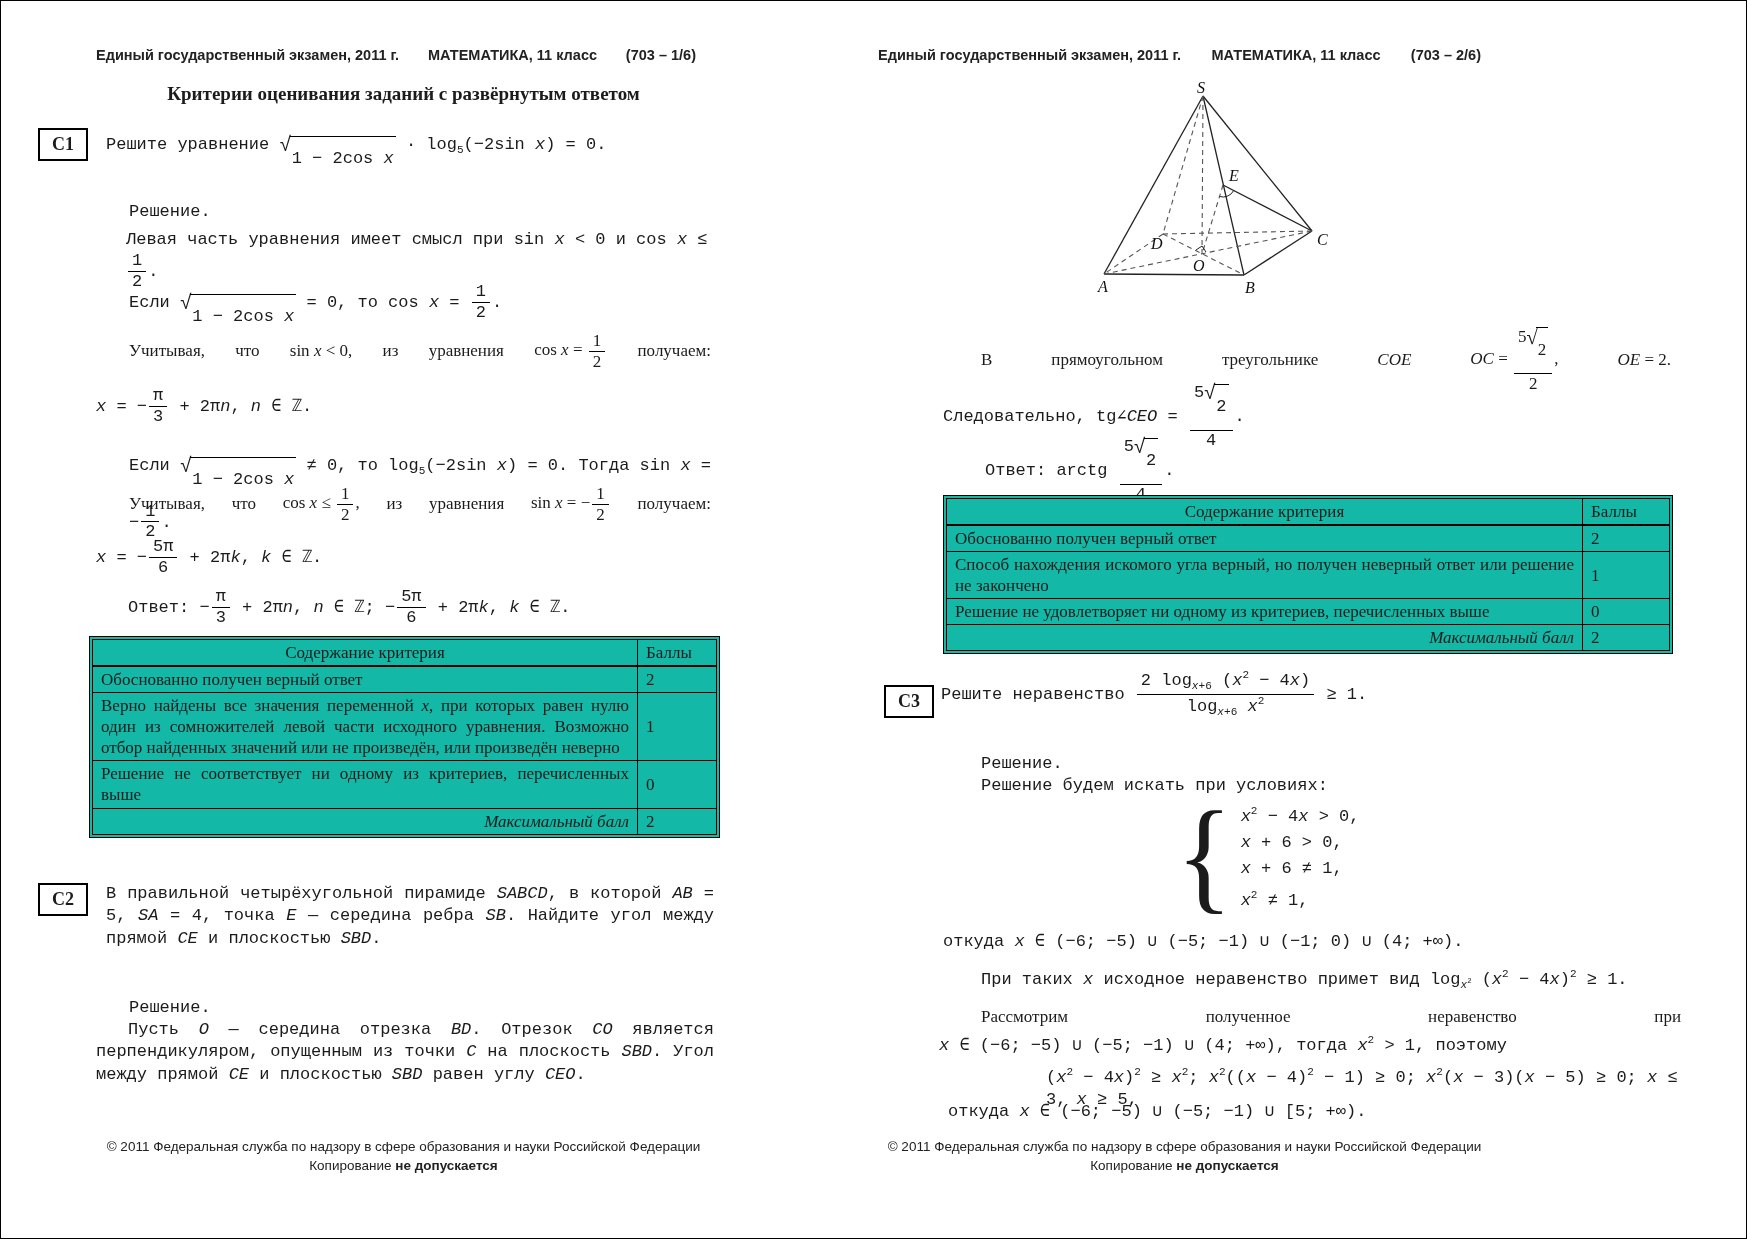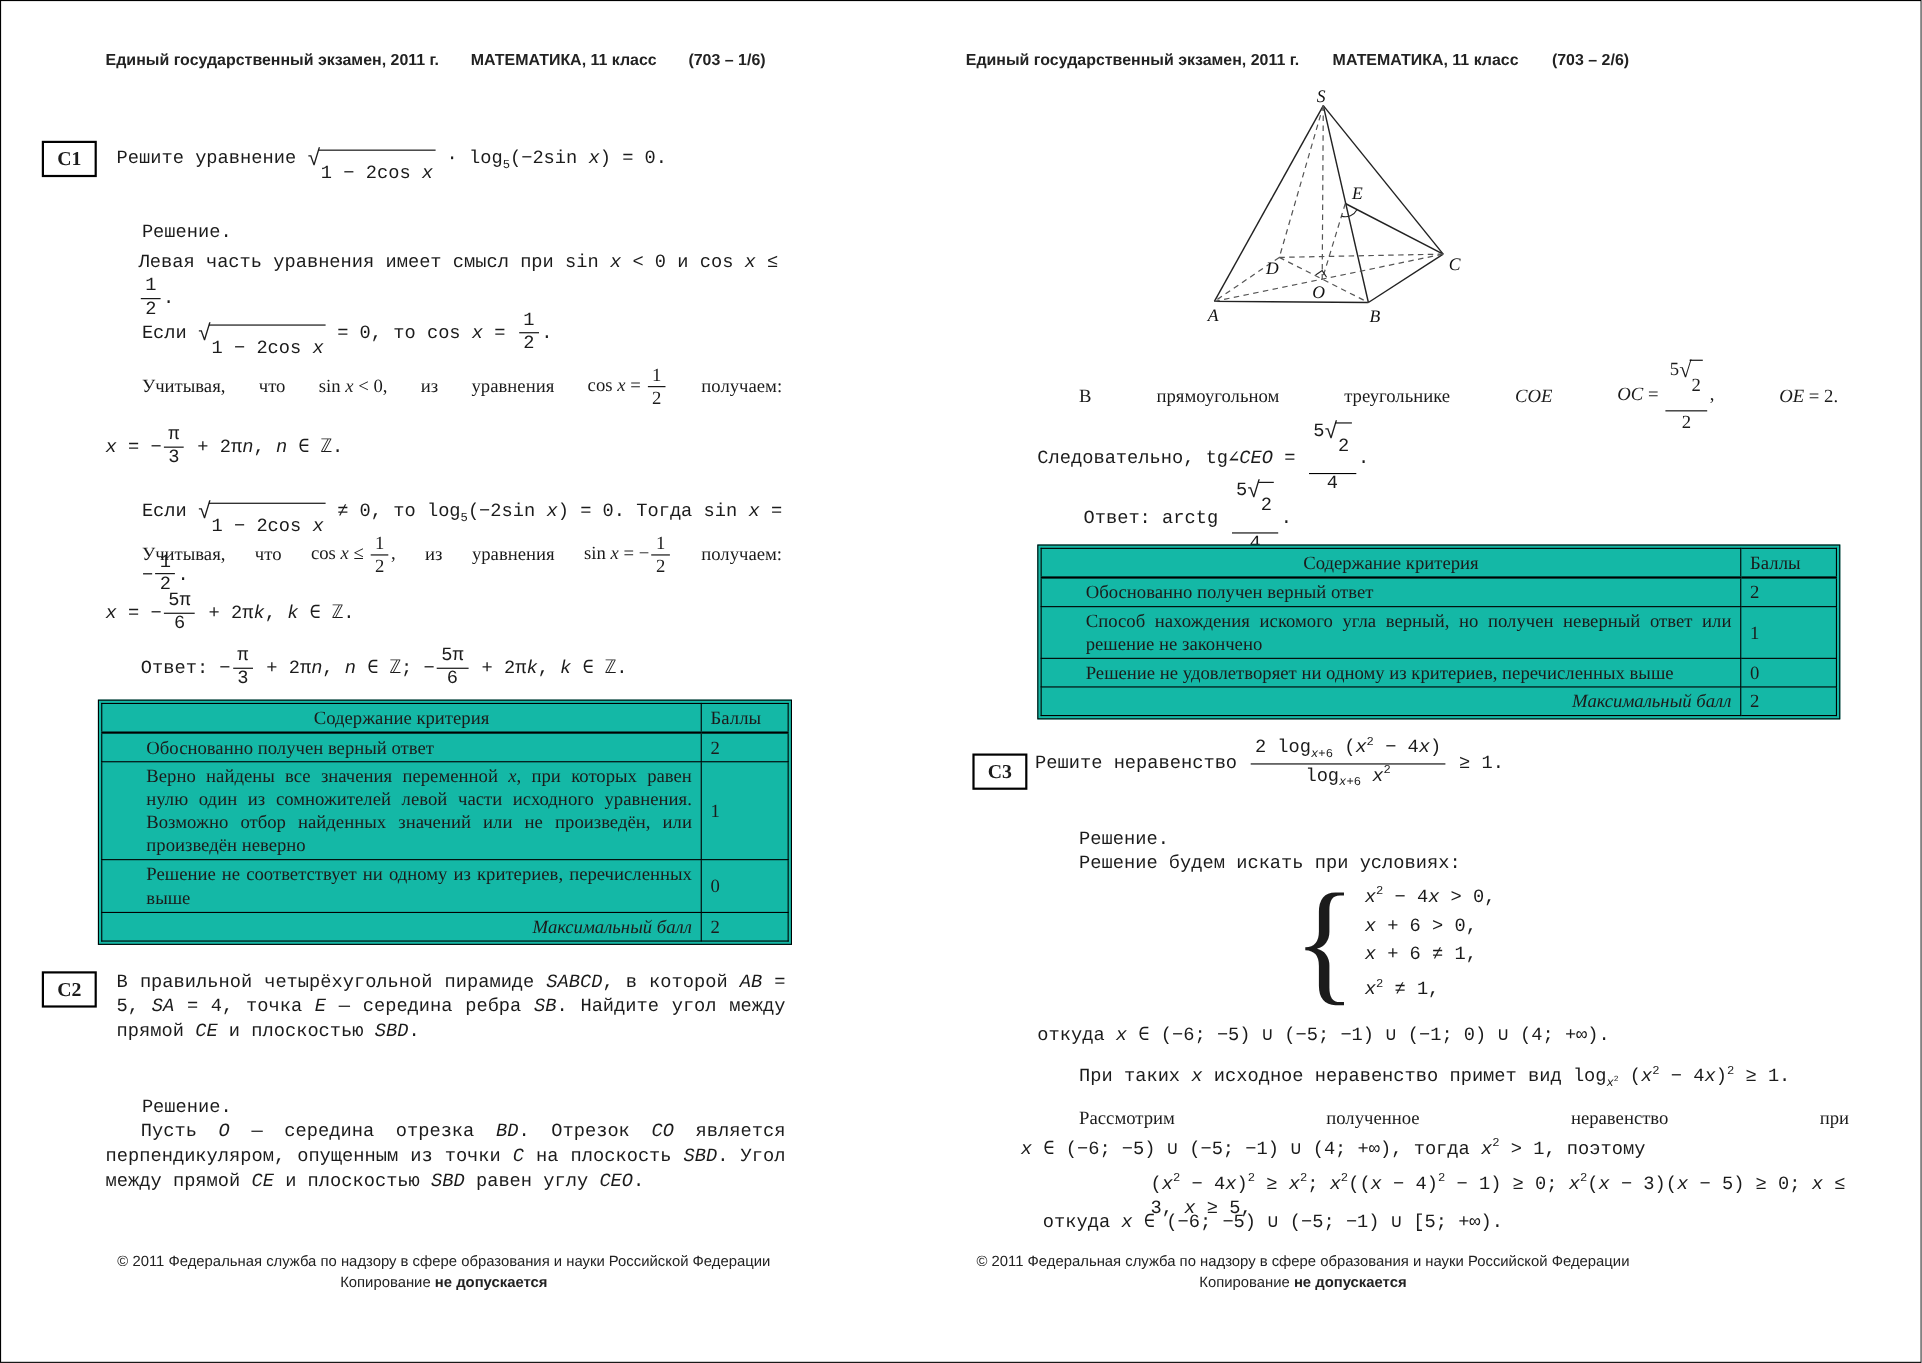--- a/index.html
+++ b/index.html
@@ -23,40 +23,41 @@
   .frac{display:inline-block;vertical-align:middle;text-align:center;line-height:1.05;margin:1px 2px;}
   .num{display:block;border-bottom:1px solid #000;padding:0 4px 1px;}
   .den{display:block;padding-top:1px;}
   .sqrt{display:inline-flex;align-items:flex-start;vertical-align:-2px;}
   .rad{font-size:1.2em;line-height:1;margin-right:-2px;}
   .radc{border-top:1.2px solid #000;padding:12px 2px;line-height:1.15;}
   .tblwrap{border:1px solid #000;padding:2px;background:#14b8a6;}
   table{border-collapse:collapse;width:100%;font-size:17px;}
   td,th{border:1px solid #000;padding:2px 8px;line-height:1.24;font-weight:normal;vertical-align:top;}
   td.score,th.score{text-align:left;vertical-align:middle;margin-top:32px;}
-  td.crit{text-align:justify;padding-left:40px;}
+  td.crit{text-align:justify;}
   th.crit{text-align:center;}
   td.foot{text-align:right;font-style:italic;}
   .ftr{font-family:"Liberation Sans",sans-serif;font-size:13.5px;text-align:center;line-height:19px;color:#222;}
   .system{display:flex;align-items:center;}
   .brace{font-size:118px;font-weight:300;line-height:1;margin-right:8px;transform:scaleY(1.05);}
   .sysl .p{line-height:26px;}
   svg text{font-family:"Liberation Serif",serif;font-style:italic;font-size:16px;fill:#111;}
 </style>
 </head>
 <body>
 
 <div class="canvas">
 
   <div class="page" id="p1">
     <div class="hdr abs" style="left:5px;top:46px;width:600px">
       <span>Единый государственный экзамен, 2011 г.</span>
       <span>МАТЕМАТИКА, 11 класс</span>
       <span>(703 – 1/6)</span>
     </div>
+    <div class="doctitle abs" style="left:0;top:82px;width:625px">Критерии оценивания заданий с развёрнутым ответом</div>
 
     <div class="qbox abs" style="left:-53px;top:127px">C1</div>
     <div class="p abs" style="left:15px;top:133px;width:600px">Решите уравнение <span class="sqrt">
           <span class="rad">√</span>
           <span class="radc">1 − 2cos <span class="it">x</span></span>
         </span> · log<sub>5</sub>(−2sin <span class="it">x</span>) = 0.</div>
 
     <div class="p abs" style="left:38px;top:200px">Решение.</div>
     <div class="p abs" style="left:35px;top:228px;width:592px">Левая часть уравнения имеет смысл при sin <span class="it">x</span> &lt; 0 и cos <span class="it">x</span> ≤ <span class="frac"><span class="num">1</span><span class="den">2</span></span>.</div>
     <div class="p abs" style="left:38px;top:281px;width:592px">Если <span class="sqrt">
@@ -232,21 +233,21 @@
     </div>
 
     <div class="p abs" style="left:65px;top:930px">откуда <span class="it">x</span> ∈ (−6; −5) ∪ (−5; −1) ∪ (−1; 0) ∪ (4; +∞).</div>
     <div class="p abs" style="left:103px;top:966px">При таких <span class="it">x</span> исходное неравенство примет вид log<sub><span class="it">x</span><sup>2</sup></sub> (<span class="it">x</span><sup>2</sup> − 4<span class="it">x</span>)<sup>2</sup> ≥ 1.</div>
     <div class="flexline abs" style="left:103px;top:1006px;width:700px">
         <span class="chunk">Рассмотрим</span>
         <span class="chunk">полученное</span>
         <span class="chunk">неравенство</span>
         <span class="chunk">при</span>
       </div>
-    <div class="p abs" style="left:50px;top:1032px"><span class="it">x</span> ∈ (−6; −5) ∪ (−5; −1) ∪ (4; +∞), тогда <span class="it">x</span><sup>2</sup> &gt; 1, поэтому</div>
+    <div class="p abs" style="left:61px;top:1032px"><span class="it">x</span> ∈ (−6; −5) ∪ (−5; −1) ∪ (4; +∞), тогда <span class="it">x</span><sup>2</sup> &gt; 1, поэтому</div>
     <div class="p abs" style="left:168px;top:1064px">(<span class="it">x</span><sup>2</sup> − 4<span class="it">x</span>)<sup>2</sup> ≥ <span class="it">x</span><sup>2</sup>; <span class="it">x</span><sup>2</sup>((<span class="it">x</span> − 4)<sup>2</sup> − 1) ≥ 0; <span class="it">x</span><sup>2</sup>(<span class="it">x</span> − 3)(<span class="it">x</span> − 5) ≥ 0; <span class="it">x</span> ≤ 3, <span class="it">x</span> ≥ 5,</div>
     <div class="p abs" style="left:70px;top:1100px">откуда <span class="it">x</span> ∈ (−6; −5) ∪ (−5; −1) ∪ [5; +∞).</div>
 
     <div class="ftr abs" style="left:0;top:1136px;width:613px">
       <div>© 2011 Федеральная служба по надзору в сфере образования и науки Российской Федерации</div>
       <div><span>Копирование </span><b>не допускается</b></div>
     </div>
   </div>
 
 </div>

